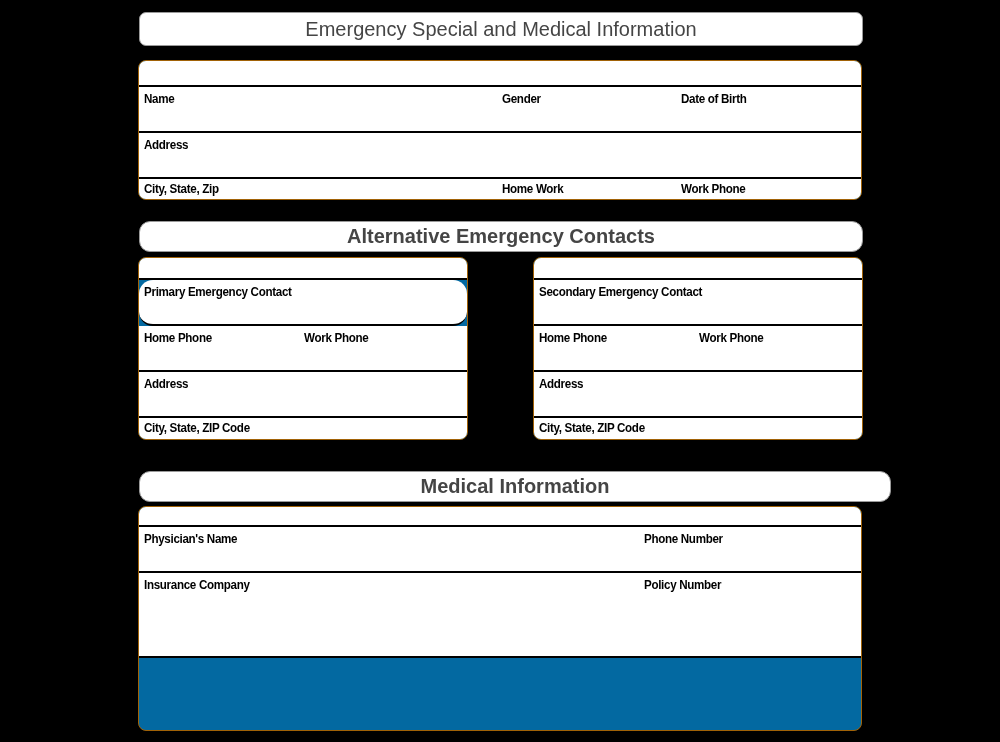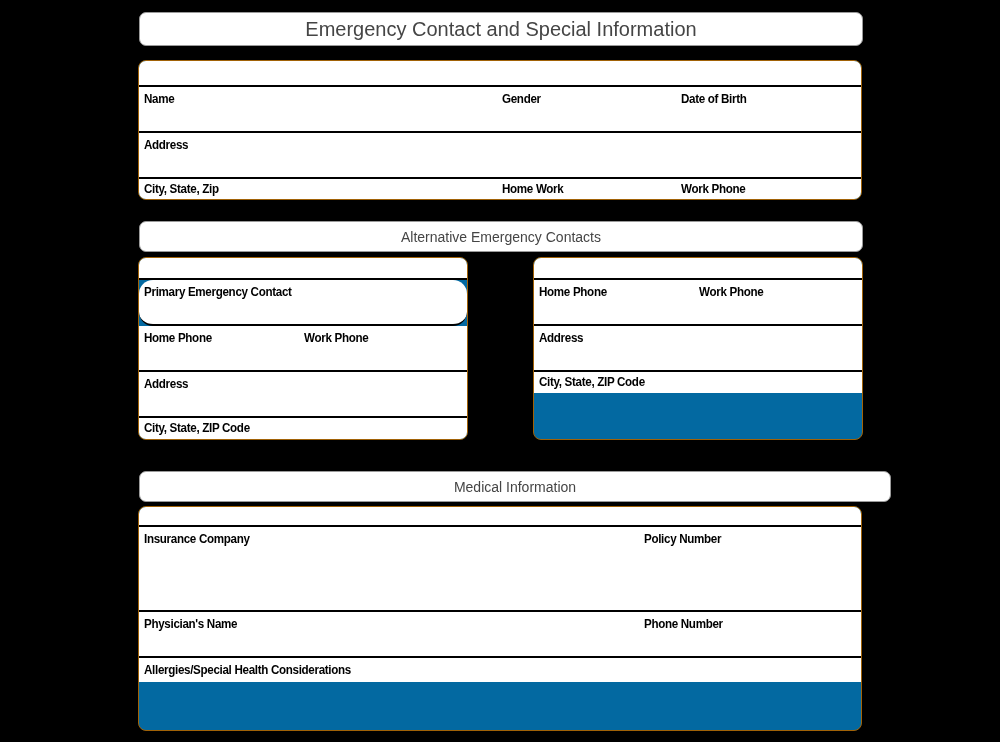--- a/index.html
+++ b/index.html
@@ -35,22 +35,23 @@
     justify-content: center;
     color: #454545;
     white-space: nowrap;
     overflow: hidden;
   }
   .banner.title-banner {
     font-size: 20px;
     font-weight: 400;
   }
   .banner.section-banner {
-    font-size: 14px;
-    font-weight: 400;
+    font-size: 20px;
+    font-weight: 700;
+    border-radius: 11px;
   }
 
   
   .form-block {
     position: absolute;
     background: #0369a1;
     box-sizing: border-box;
     border: 1px solid #a16207;
     overflow: hidden;
   }
@@ -78,21 +79,21 @@
     transform: scaleX(0.93);
     transform-origin: left center;
     line-height: 1;
   }
 </style>
 </head>
 <body>
 
 <div class="page">
 
-  <div class="banner title-banner" style="left:139px; top:12px; width:724px; height:34px;">Emergency Contact and Special Information</div>
+  <div class="banner title-banner" style="left:139px; top:12px; width:724px; height:34px;">Emergency Special and Medical Information</div>
 
   <div class="form-block all-rounded" id="personal-block" style="left:138px; top:60px; width:724px; height:140px;">
       <div class="frow" style="height: 26px;"></div>
       <div class="frow" style="height: 46px;">
         <span class="flabel" style="left: 5px; top: 6px;">Name</span>
         <span class="flabel" style="left: 363px; top: 6px;">Gender</span>
         <span class="flabel" style="left: 542px; top: 6px;">Date of Birth</span>
       </div>
       <div class="frow" style="height: 46px;">
         <span class="flabel" style="left: 5px; top: 6px;">Address</span>
@@ -119,41 +120,41 @@
         <span class="flabel" style="left: 5px; top: 6px;">Address</span>
       </div>
       <div class="frow last" style="height: 21px;">
         <span class="flabel" style="left: 5px; top: 4px;">City, State, ZIP Code</span>
       </div>
     </div>
 
   <div class="form-block all-rounded" id="secondary-block" style="left:533px; top:257px; width:330px; height:183px;">
       <div class="frow" style="height: 22px;"></div>
       <div class="frow" style="height: 46px;">
+        <span class="flabel" style="left: 5px; top: 6px;">Secondary Emergency Contact</span>
+      </div>
+      <div class="frow" style="height: 46px;">
         <span class="flabel" style="left: 5px; top: 6px;">Home Phone</span>
         <span class="flabel" style="left: 165px; top: 6px;">Work Phone</span>
       </div>
       <div class="frow" style="height: 46px;">
         <span class="flabel" style="left: 5px; top: 6px;">Address</span>
       </div>
       <div class="frow last" style="height: 21px;">
         <span class="flabel" style="left: 5px; top: 4px;">City, State, ZIP Code</span>
       </div>
     </div>
 
   <div class="banner section-banner" style="left:139px; top:471px; width:752px; height:31px;">Medical Information</div>
 
   <div class="form-block all-rounded" id="medical-block" style="left:138px; top:506px; width:724px; height:225px;">
       <div class="frow" style="height: 20px;"></div>
-      <div class="frow" style="height: 85px;">
-        <span class="flabel" style="left: 5px; top: 6px;">Insurance Company</span>
-        <span class="flabel" style="left: 505px; top: 6px;">Policy Number</span>
-      </div>
       <div class="frow" style="height: 46px;">
         <span class="flabel" style="left: 5px; top: 6px;">Physician's Name</span>
         <span class="flabel" style="left: 505px; top: 6px;">Phone Number</span>
       </div>
-      <div class="frow last" style="height: 24px;">
-        <span class="flabel" style="left: 5px; top: 6px;">Allergies/Special Health Considerations</span>
+      <div class="frow" style="height: 85px;">
+        <span class="flabel" style="left: 5px; top: 6px;">Insurance Company</span>
+        <span class="flabel" style="left: 505px; top: 6px;">Policy Number</span>
       </div>
     </div>
 
 </div>
 
 </body></html>

